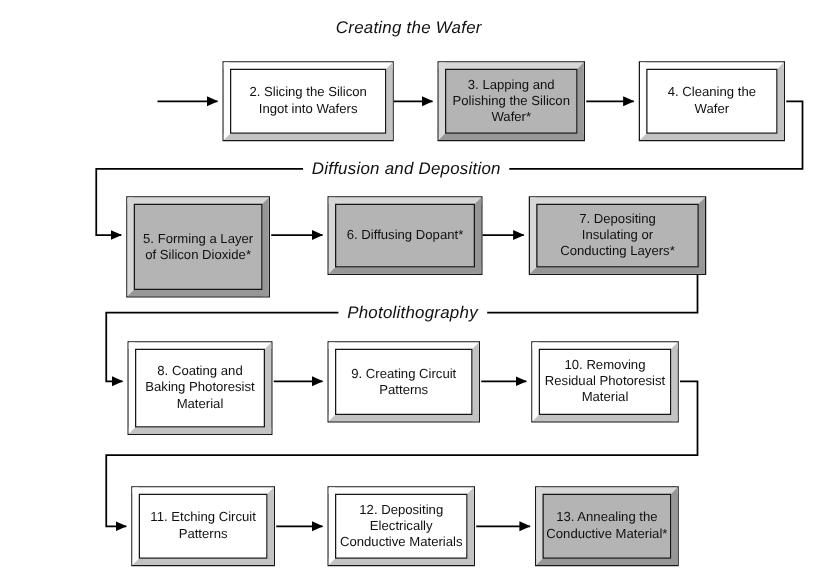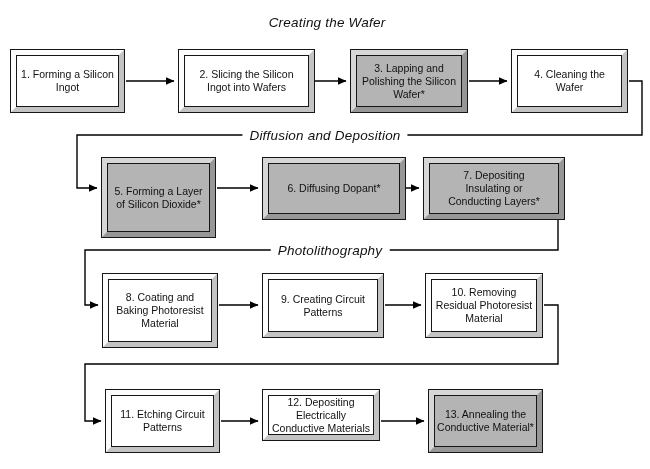--- a/index.html
+++ b/index.html
@@ -44,28 +44,20 @@
       <polyline points="217,188 258,188" marker-end="url(#arrowhead)"></polyline>
       <polyline points="385,188 419,188" marker-end="url(#arrowhead)"></polyline>
       <polyline points="543,188 558,188 558,250 85,250 85,305 98,305" marker-end="url(#arrowhead)"></polyline>
       <polyline points="219,305 258,305" marker-end="url(#arrowhead)"></polyline>
       <polyline points="385,305 421,305" marker-end="url(#arrowhead)"></polyline>
       <polyline points="544,305 558,305 558,364 85,364 85,421 101,421" marker-end="url(#arrowhead)"></polyline>
       <polyline points="221,421 258,421" marker-end="url(#arrowhead)"></polyline>
       <polyline points="381,421 424,421" marker-end="url(#arrowhead)"></polyline>
     </svg>
 
-<div class="box white" style="left: 10px; top: 49px; width: 115px; height: 64px;">
-      <div class="frame">
-        <div class="inner">
-          <span class="label">1. Forming a Silicon
-Ingot</span>
-        </div>
-      </div>
-    </div>
     <div class="box white" style="left: 178px; top: 49px; width: 137px; height: 64px;">
       <div class="frame">
         <div class="inner">
           <span class="label">2. Slicing the Silicon
 Ingot into Wafers</span>
         </div>
       </div>
     </div>
     <div class="box gray" style="left: 350px; top: 49px; width: 118px; height: 64px;">
       <div class="frame">
@@ -85,21 +77,21 @@
       </div>
     </div>
     <div class="box gray" style="left: 101px; top: 157px; width: 115px; height: 81px;">
       <div class="frame">
         <div class="inner">
           <span class="label">5. Forming a Layer
 of Silicon Dioxide*</span>
         </div>
       </div>
     </div>
-    <div class="box gray" style="left: 262px; top: 157px; width: 144px; height: 63px;">
+    <div class="box gray" style="left: 262px; top: 157px; width: 124px; height: 63px;">
       <div class="frame">
         <div class="inner">
           <span class="label">6. Diffusing Dopant*</span>
         </div>
       </div>
     </div>
     <div class="box gray" style="left: 423px; top: 157px; width: 142px; height: 63px;">
       <div class="frame">
         <div class="inner">
           <span class="label">7. Depositing
@@ -135,21 +127,21 @@
       </div>
     </div>
     <div class="box white" style="left: 105px; top: 389px; width: 115px; height: 64px;">
       <div class="frame">
         <div class="inner">
           <span class="label">11. Etching Circuit
 Patterns</span>
         </div>
       </div>
     </div>
-    <div class="box white" style="left: 262px; top: 389px; width: 118px; height: 52px;">
+    <div class="box white" style="left: 262px; top: 389px; width: 118px; height: 64px;">
       <div class="frame">
         <div class="inner">
           <span class="label">12. Depositing
 Electrically
 Conductive Materials</span>
         </div>
       </div>
     </div>
     <div class="box gray" style="left: 428px; top: 389px; width: 115px; height: 64px;">
       <div class="frame">

